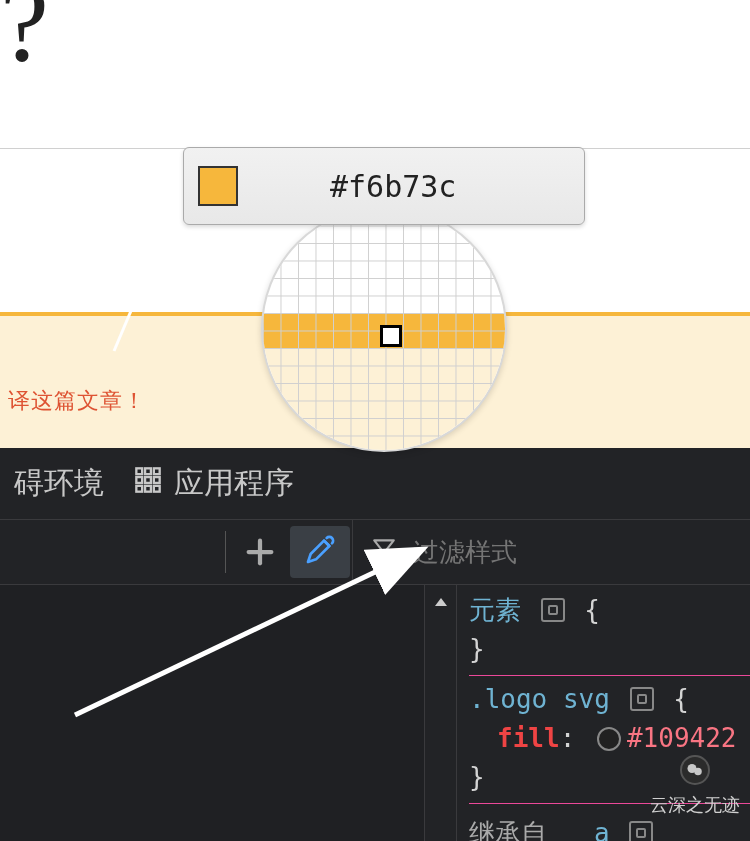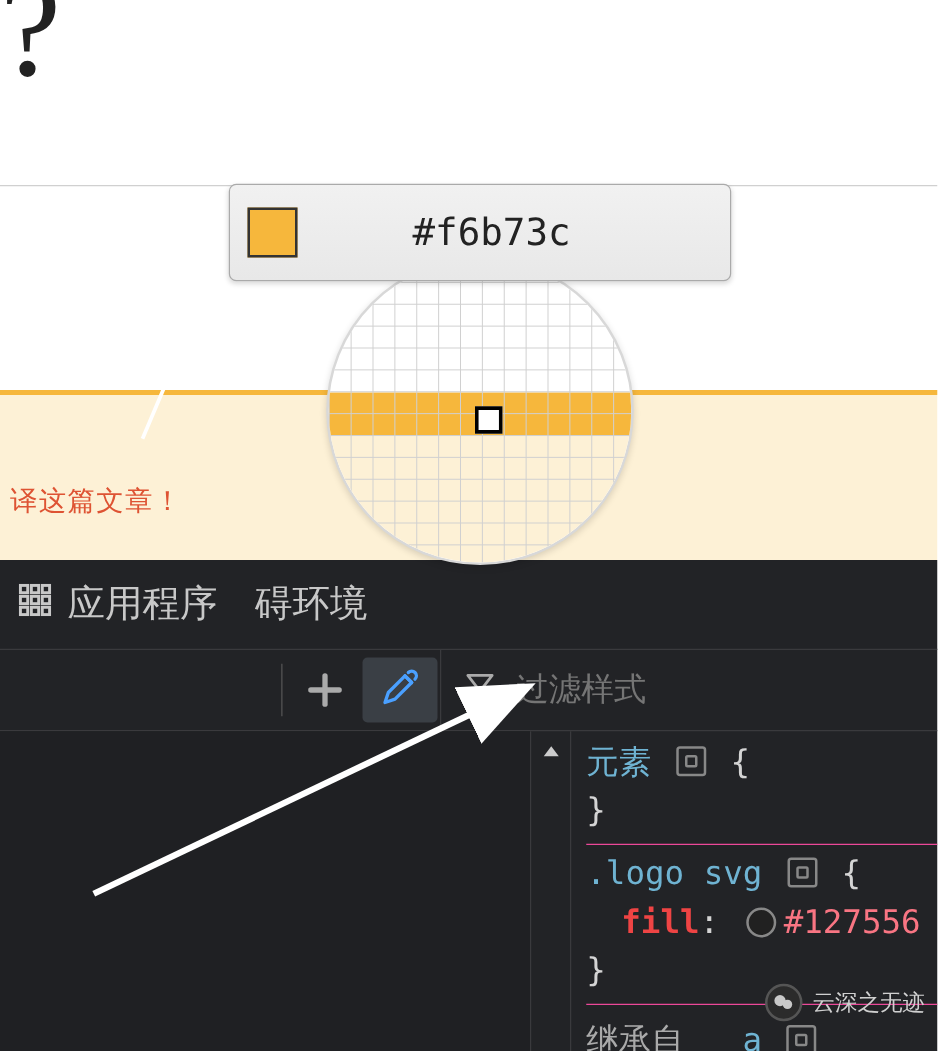--- a/index.html
+++ b/index.html
@@ -300,20 +300,21 @@
     .wechat-overlay {
       position: absolute;
       bottom: 24px;
       right: 10px;
       display: flex;
       align-items: center;
       gap: 8px;
       z-index: 40;
       color: #d0d0d0;
       font-size: 18px;
+      flex-direction: column;
     }
     .wechat-ico {
       width: 30px; height: 30px;
       border-radius: 50%;
       background: #2b2b2b;
       border: 2px solid #555;
       display: flex;
       align-items: center;
       justify-content: center;
     }
@@ -345,39 +346,39 @@
 
 <div class="loupe">
   <div class="loupe-band1"></div>
   <div class="loupe-band2"></div>
   <div class="loupe-grid"></div>
   <div class="loupe-target"></div>
 </div>
 
 <div class="devtools">
   <div class="toolbar">
+    <div class="tool-tab">
+      <span>碍环境</span>
+    </div>
     <div class="tool-tab">
       <span>
         <svg width="28" height="28" viewBox="0 0 24 24" fill="none" stroke="#c8c8c8" stroke-width="2">
           <rect x="2" y="2" width="5" height="5"></rect>
             <rect x="9.5" y="2" width="5" height="5"></rect>
             <rect x="17" y="2" width="5" height="5"></rect>
           <rect x="2" y="9.5" width="5" height="5"></rect>
             <rect x="9.5" y="9.5" width="5" height="5"></rect>
             <rect x="17" y="9.5" width="5" height="5"></rect>
           <rect x="2" y="17" width="5" height="5"></rect>
             <rect x="9.5" y="17" width="5" height="5"></rect>
             <rect x="17" y="17" width="5" height="5"></rect>
         </svg>
       </span>
       <span>应用程序</span>
     </div>
-    <div class="tool-tab">
-      <span>碍环境</span>
-    </div>
   </div>
 
   <div class="panel-row">
     <div class="panel-left">
       <div class="vdiv"></div>
       <div class="plus-btn">
         <svg width="34" height="34" viewBox="0 0 24 24" stroke="#aaa" stroke-width="3" stroke-linecap="round">
             <line x1="12" y1="4" x2="12" y2="20"></line>
             <line x1="4" y1="12" x2="20" y2="12"></line>
           </svg>
@@ -416,21 +417,21 @@
         <span class="selector">元素</span>
         <span class="node-icon"></span>
         <span class="brace">{</span><br>
         <span class="brace">}</span>
       </div>
       <div class="rule-block">
         <span class="selector">.logo svg</span>
         <span class="node-icon"></span>
         <span class="brace">{</span><br>
         <span class="prop">fill</span><span class="colon">:</span>
-        <span class="swatch-circle"></span><span class="valcolor">#127556</span><br>
+        <span class="swatch-circle"></span><span class="valcolor">#109422</span><br>
         <span class="brace">}</span>
       </div>
       <div class="inherit-row">
         <span>继承自</span>
         <span>&nbsp;</span>
         <span class="atag">a</span>
         <span class="node-icon"></span>
       </div>
     </div>
   </div>

